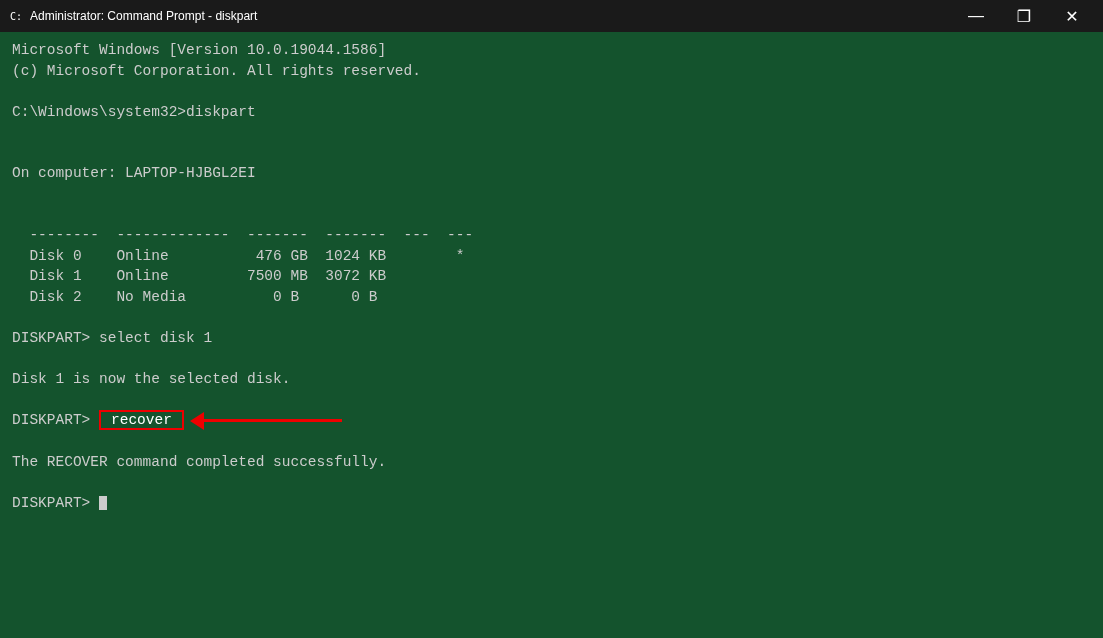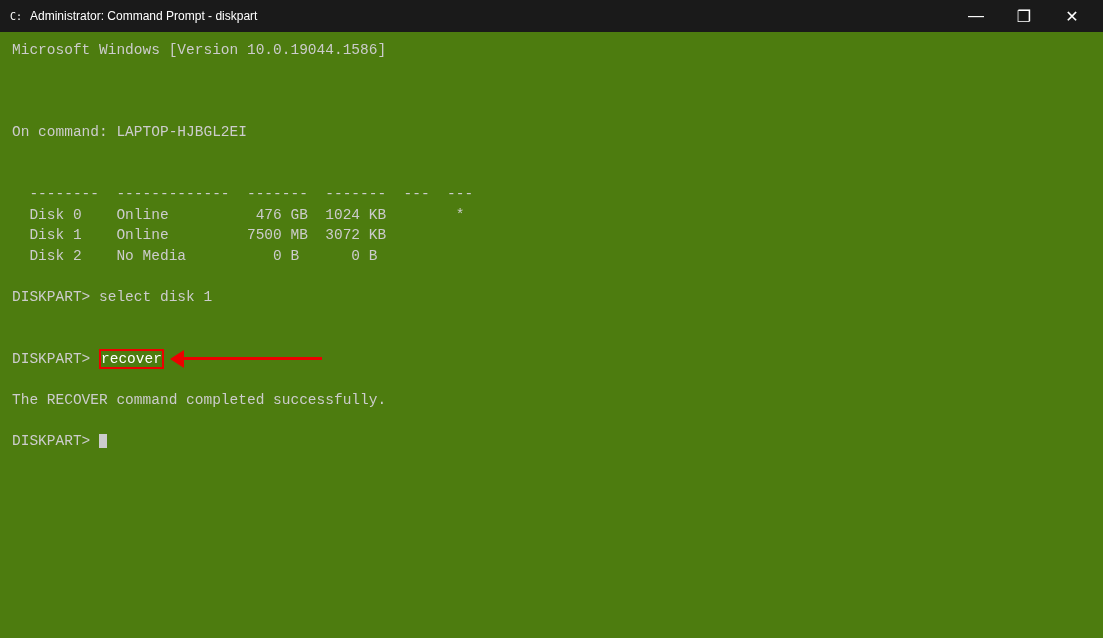--- a/index.html
+++ b/index.html
@@ -68,21 +68,21 @@
       font-size: 16px;
       cursor: pointer;
       display: flex;
       align-items: center;
       justify-content: center;
       font-family: 'Segoe UI', Arial, sans-serif;
     }
 
     .console-area {
       flex: 1;
-      background: #4d7c0f;
+      background: #14532d;
       color: #cccccc;
       font-size: 14.5px;
       line-height: 1.42;
       padding: 8px 12px;
       overflow-y: auto;
       position: relative;
     }
 
     .console-area::-webkit-scrollbar {
       width: 14px;
@@ -102,21 +102,21 @@
     }
 
     .empty-line {
       display: block;
       height: 1.42em;
     }
 
     .highlight-box {
       display: inline;
       border: 2px solid #e00;
-      padding: 0 0;
+      padding: 0 10px;
       color: #fff;
     }
 
     .arrow-container {
       display: inline-flex;
       align-items: center;
       vertical-align: middle;
       margin-left: 6px;
     }
 
@@ -170,33 +170,36 @@
     <div class="title-bar-controls">
       <button class="title-btn">—</button>
       <button class="title-btn">❐</button>
       <button class="title-btn close">✕</button>
     </div>
   </div>
 
   <div class="console-area">
 
     <span class="line">Microsoft Windows [Version 10.0.19044.1586]</span>
-    <span class="empty-line"></span>
-    <span class="empty-line"></span>
-    <span class="empty-line"></span>
-    <span class="line">On command: LAPTOP-HJBGL2EI</span>
+    <span class="line">(c) Microsoft Corporation. All rights reserved.</span>
+    <span class="empty-line"></span>
+    <span class="line">C:\Windows\system32&gt;diskpart</span>
+    <span class="empty-line"></span>
+    <span class="empty-line"></span>
+    <span class="line">On computer: LAPTOP-HJBGL2EI</span>
     <span class="empty-line"></span>
     <span class="empty-line"></span>
     <span class="line">  --------  -------------  -------  -------  ---  ---</span>
     <span class="line">  Disk 0    Online          476 GB  1024 KB        *</span>
     <span class="line">  Disk 1    Online         7500 MB  3072 KB</span>
     <span class="line">  Disk 2    No Media          0 B      0 B</span>
     <span class="empty-line"></span>
     <span class="line">DISKPART&gt; select disk 1</span>
     <span class="empty-line"></span>
+    <span class="line">Disk 1 is now the selected disk.</span>
     <span class="empty-line"></span>
 
     <span class="line">DISKPART&gt; <span class="highlight-box">recover</span><span class="arrow-container"><span class="arrow-head"></span><span class="arrow-line"></span></span></span>
 
     <span class="empty-line"></span>
     <span class="line">The RECOVER command completed successfully.</span>
     <span class="empty-line"></span>
     <span class="line">DISKPART&gt; <span class="cursor"></span></span>
 
   </div>

